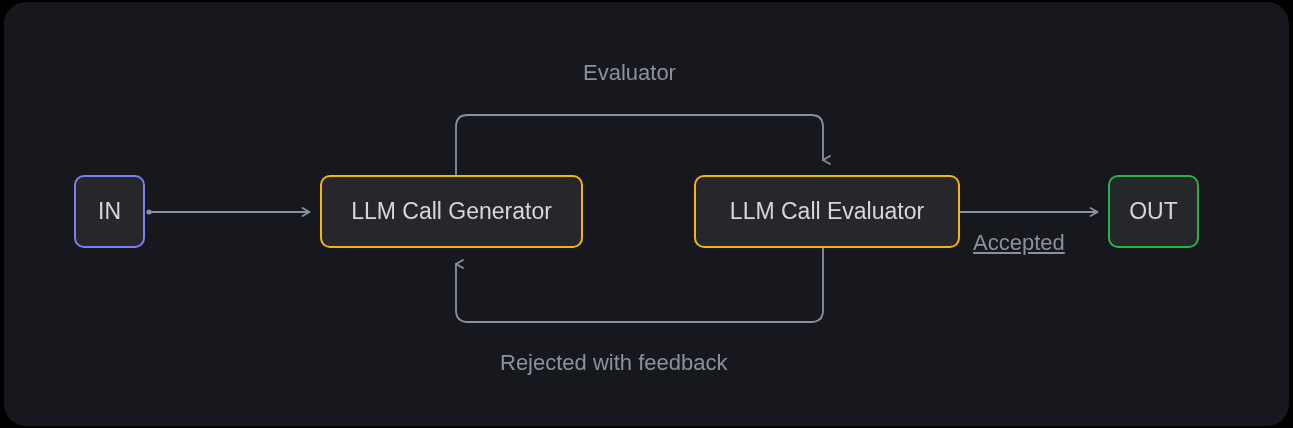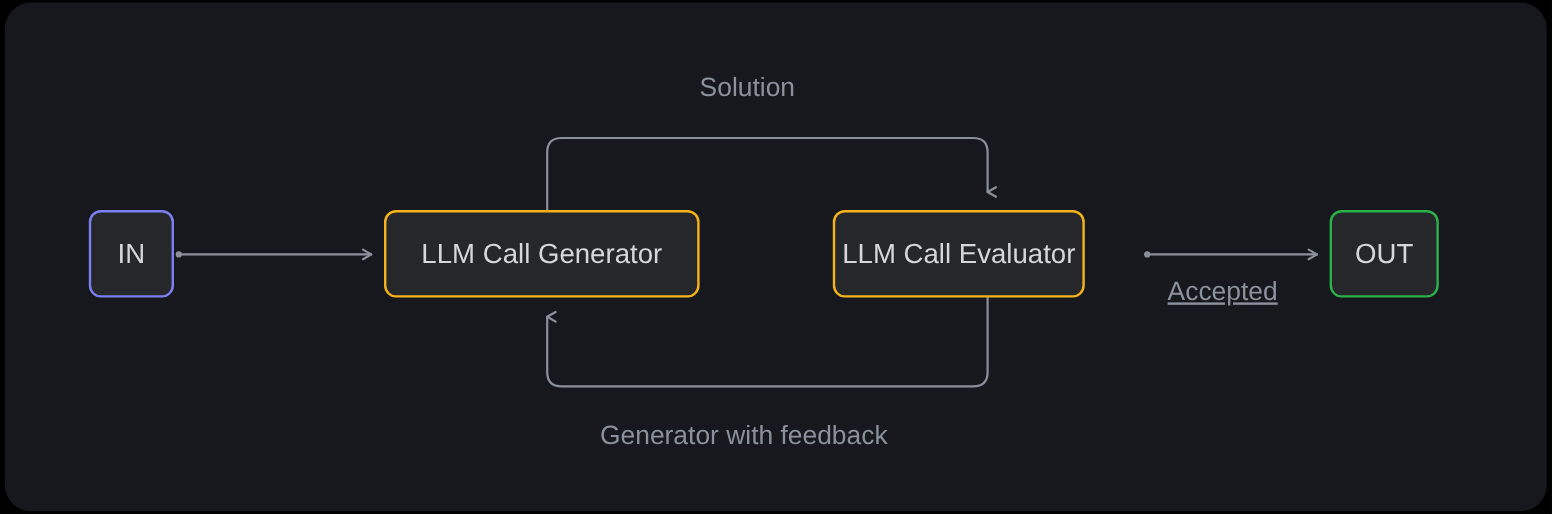--- a/index.html
+++ b/index.html
@@ -59,21 +59,21 @@
     left: 320px;
     top: 175px;
     width: 263px;
     height: 73px;
     border: 2px solid #f5b319;
     font-size: 23px;
   }
   .node-eval {
     left: 694px;
     top: 175px;
-    width: 210px;
+    width: 266px;
     height: 73px;
     border: 2px solid #f5b319;
     font-size: 23px;
   }
   #edges {
     position: absolute;
     left: 0;
     top: 0;
     width: 1293px;
     height: 428px;
@@ -138,17 +138,17 @@
   </div>
 
   <div class="node node-eval">
     <span>LLM Call Evaluator</span>
   </div>
 
   <div class="node node-out">
     <span>OUT</span>
   </div>
 
-  <div class="edge-label lbl-solution">Solution</div>
-  <div class="edge-label lbl-rejected">Generator with feedback</div>
+  <div class="edge-label lbl-solution">Evaluator</div>
+  <div class="edge-label lbl-rejected">Rejected with feedback</div>
   <div class="edge-label lbl-accepted">Accepted</div>
 
 </div>
 
 </body></html>

